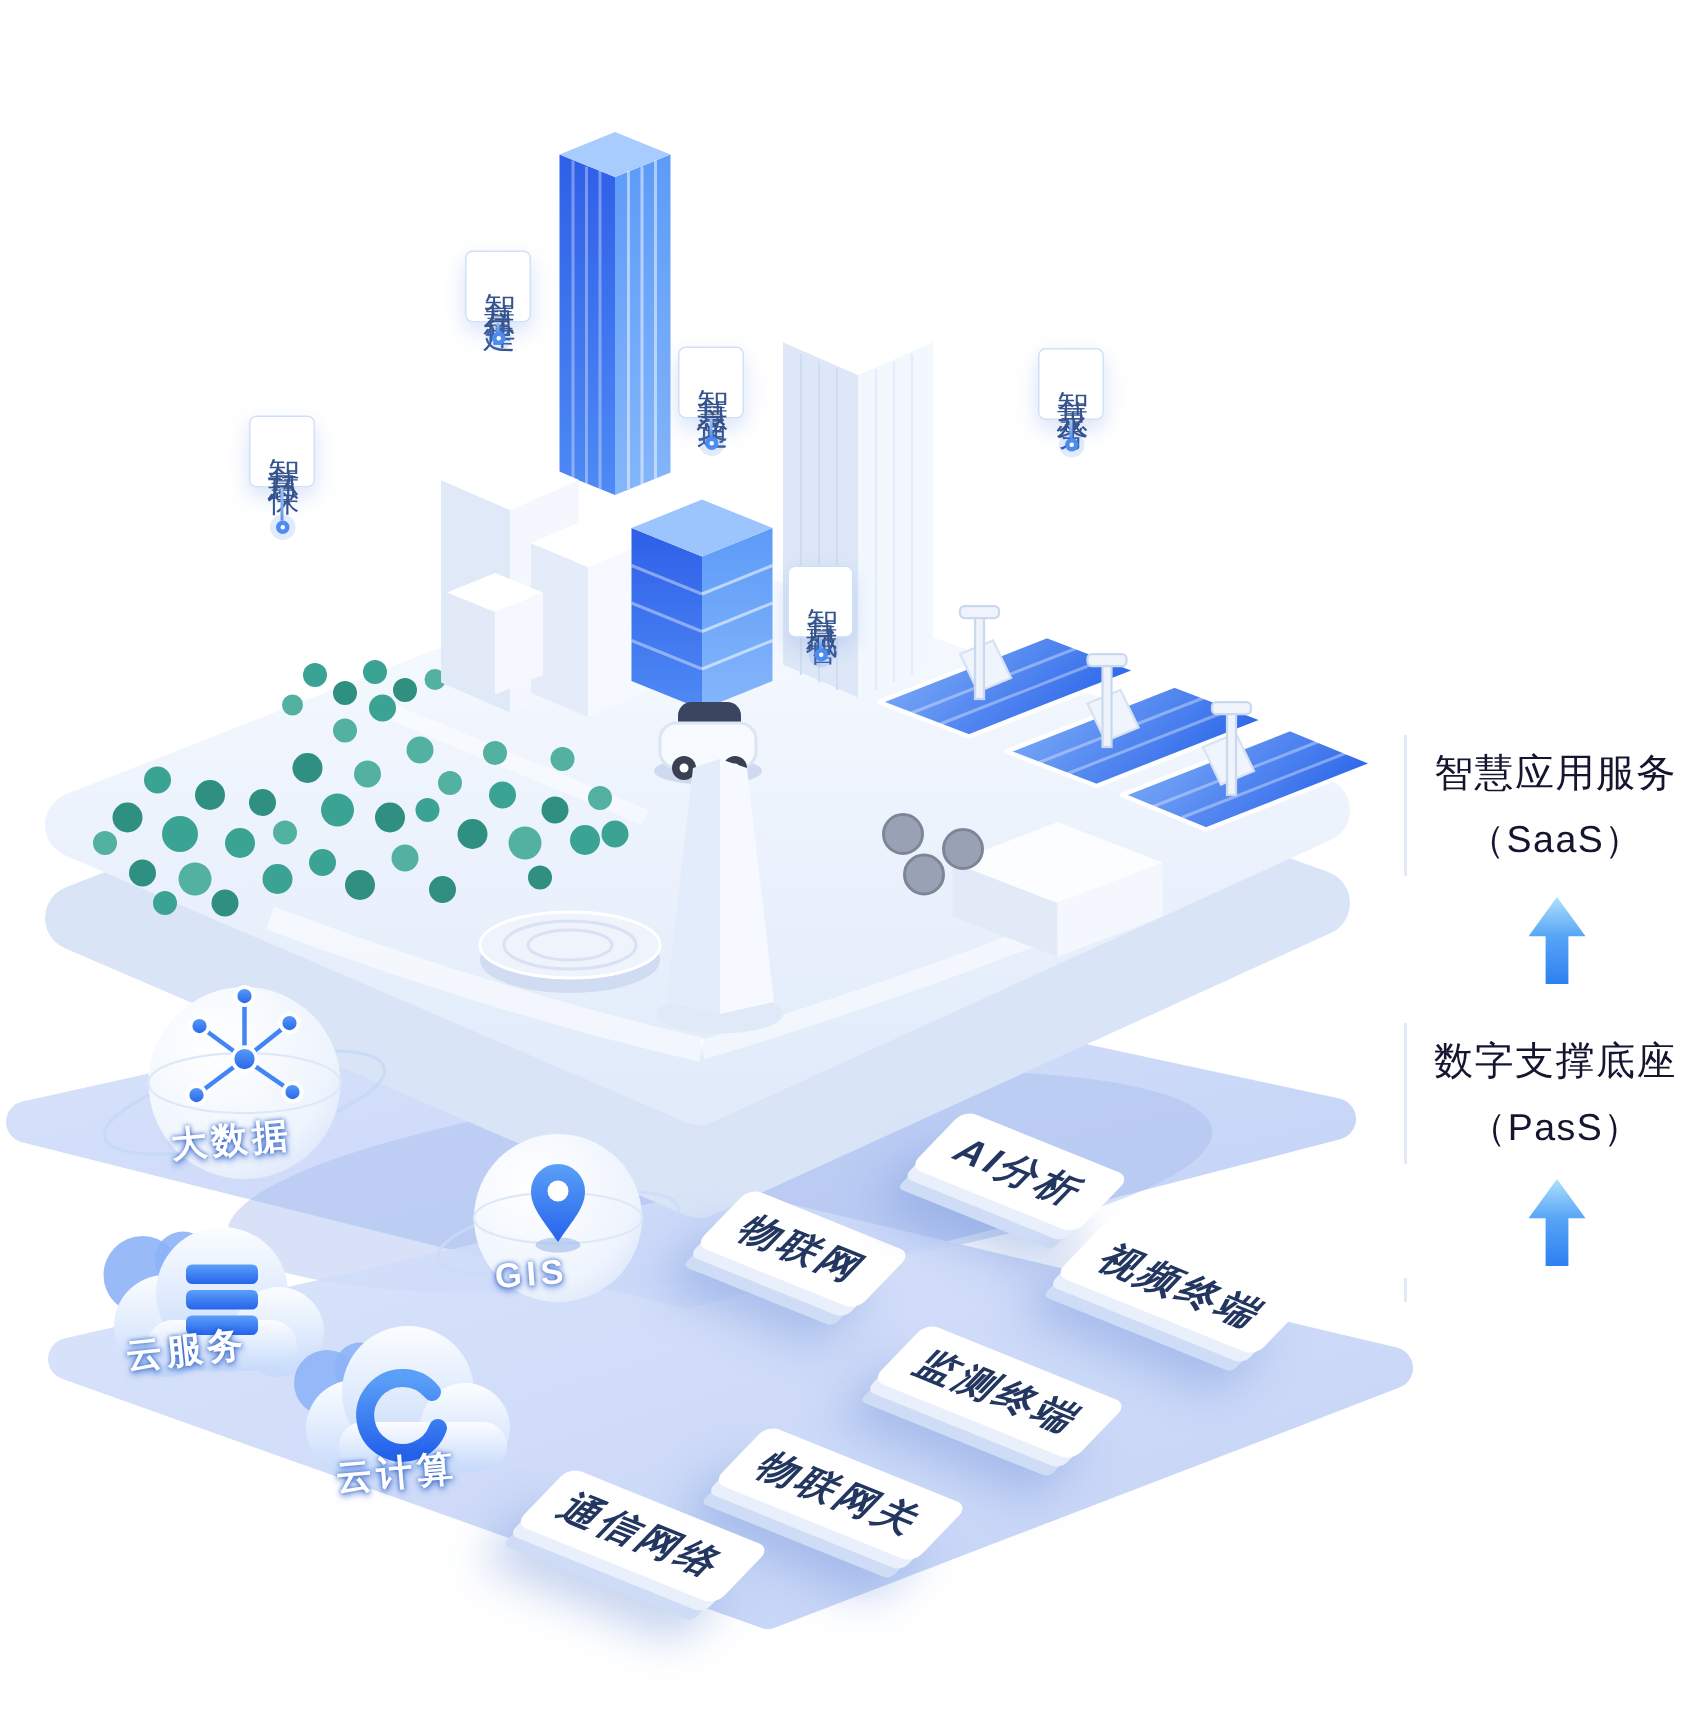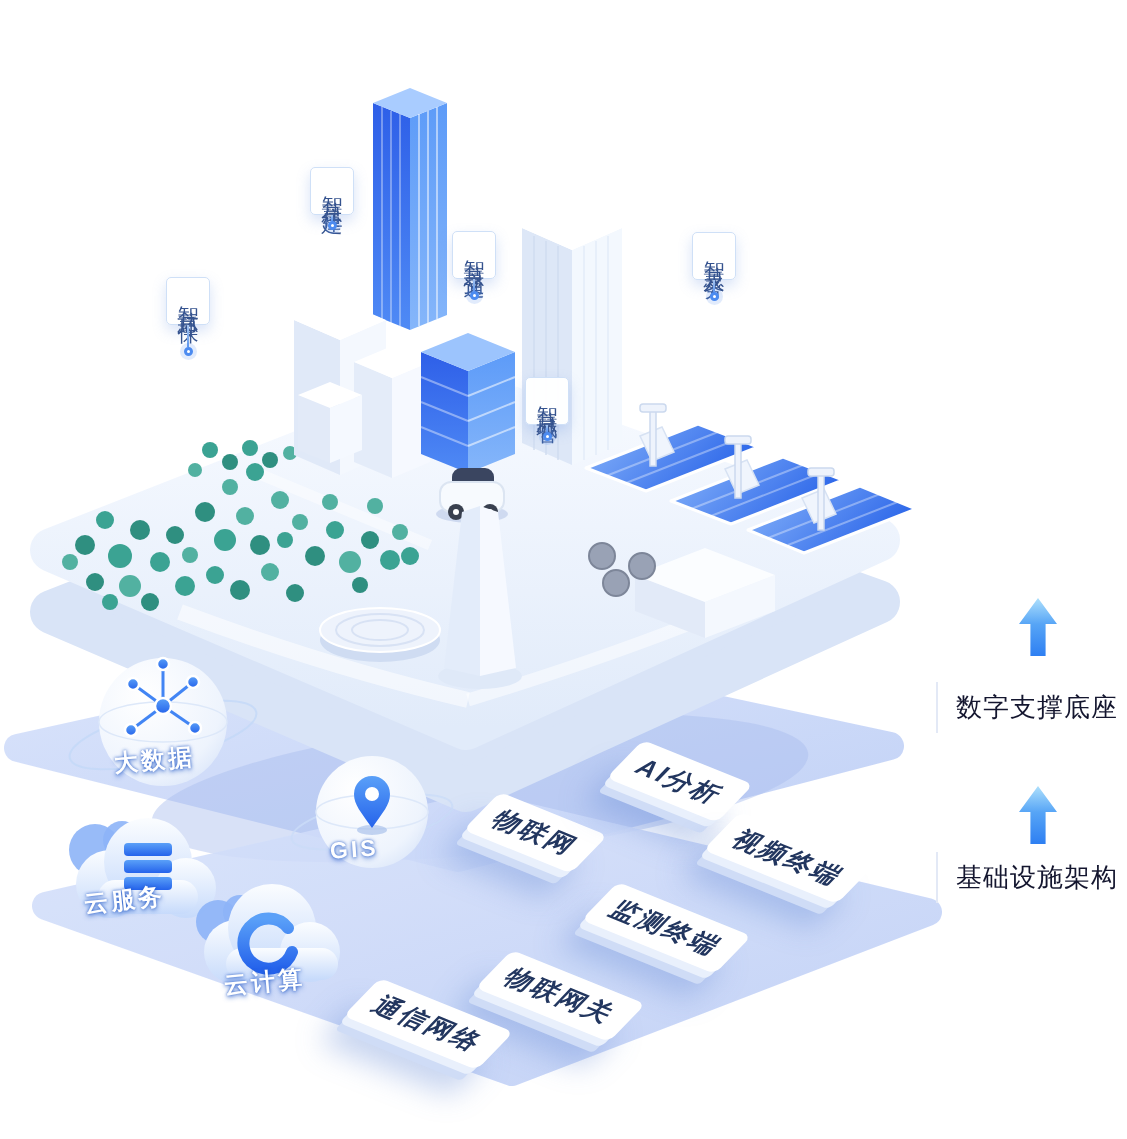--- a/index.html
+++ b/index.html
@@ -379,22 +379,26 @@
   <div class="slab" style="left:740px;top:812px;">视频终端</div>
   <div class="slab" style="left:618px;top:882px;">监测终端</div>
   <div class="slab" style="left:512px;top:950px;">物联网关</div>
   <div class="slab" style="left:380px;top:978px;">通信网络</div>
 
   <div class="tech-label" style="left:114px;top:744px;transform:rotate(-5deg);">大数据</div>
   <div class="tech-label" style="left:330px;top:836px;transform:rotate(-4deg);font-size:23px;">GIS</div>
   <div class="tech-label" style="left:84px;top:884px;transform:rotate(-6deg);">云服务</div>
   <div class="tech-label" style="left:224px;top:966px;transform:rotate(-5deg);">云计算</div>
 
+  <div class="stack-panel" style="top:490px;">
+    <div class="stack-title">智慧应用服务</div>
+    <div class="stack-sub">（SaaS）</div>
+  </div>
   <div class="up-arrow" style="top:598px;"></div>
   <div class="stack-panel" style="top:682px;">
     <div class="stack-title">数字支撑底座</div>
+    <div class="stack-sub">（PasS）</div>
   </div>
   <div class="up-arrow" style="top:786px;"></div>
   <div class="stack-panel" style="top:852px;">
-    <div class="stack-title">基础设施架构</div>
   </div>
 
 </div>
 
 </body></html>

